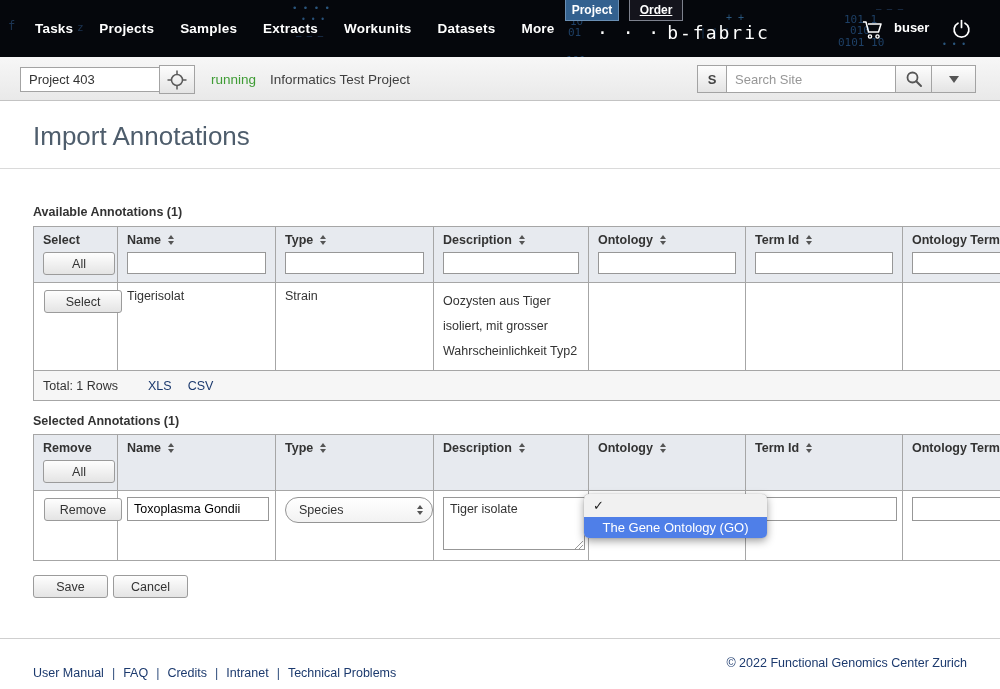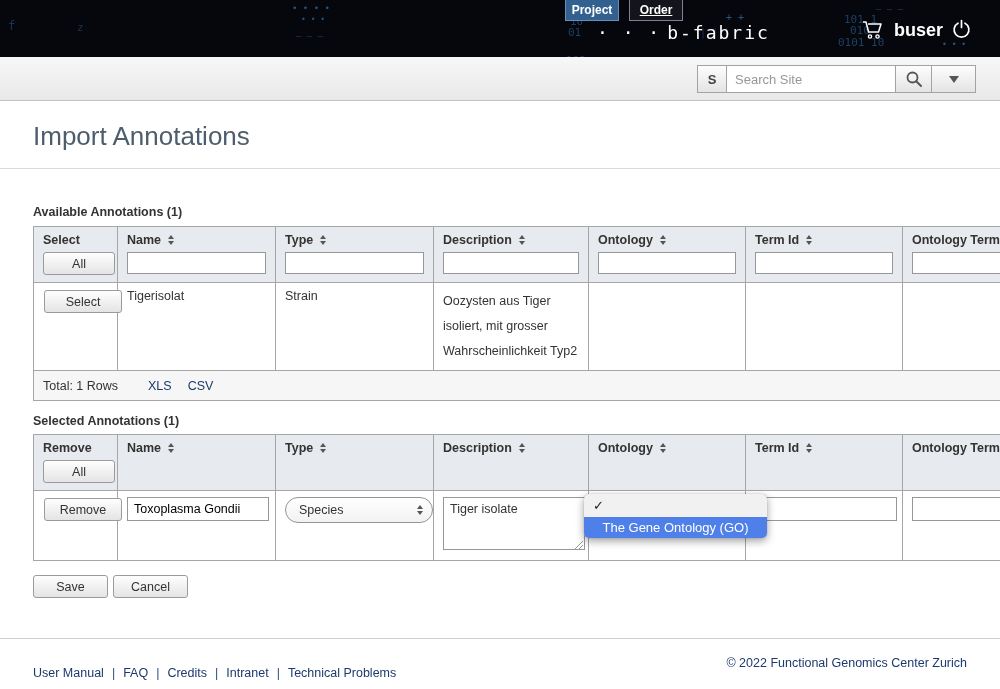--- a/index.html
+++ b/index.html
@@ -48,21 +48,21 @@
   .tab-order   { left: 629px; background: #14141c; border: 1px solid #7e828e; border-top: none; text-decoration: underline; }
   .logo {
     position: absolute; left: 597px; top: 22px; color: #fff;
     font-family: "DejaVu Sans Mono", monospace; font-size: 18px; letter-spacing: 2px;
     white-space: nowrap;
   }
   .logo .dots { margin-right: 6px; }
   .nav-cart { position: absolute; left: 862px; top: 20px; cursor: pointer; }
   .nav-user {
     position: absolute; left: 894px; top: 20px; color: #fff;
-    font-weight: bold; font-size: 18px; cursor: pointer;
+    font-weight: bold; font-size: 13px; cursor: pointer;
   }
   .nav-power { position: absolute; left: 951px; top: 19px; cursor: pointer; }
 
   
   .subheader {
     position: relative; height: 44px;
     background: linear-gradient(#f7f7f7, #e9e9e9);
     border-bottom: 1px solid #c3c3c3;
   }
   .sub-left { position: absolute; left: 20px; top: 8px; display: flex; align-items: center; }
@@ -187,20 +187,29 @@
   <span class="decor d6">101 1</span>
   <span class="decor d7">010</span>
   <span class="decor d8">0101 10</span>
   <span class="decor d9">| | |</span>
   <span class="decor d10">f</span>
   <span class="decor d11">z</span>
   <span class="decor d12">– – –</span>
   <span class="decor d13">• • •</span>
   <span class="decor d14">– – –</span>
 
+  <div class="nav-items">
+    <span class="nav-item">Tasks</span>
+    <span class="nav-item">Projects</span>
+    <span class="nav-item">Samples</span>
+    <span class="nav-item">Extracts</span>
+    <span class="nav-item">Workunits</span>
+    <span class="nav-item">Datasets</span>
+    <span class="nav-item">More</span>
+  </div>
 
   <div class="tab tab-project">Project</div>
   <div class="tab tab-order">Order</div>
 
   <div class="logo">
     <span class="dots">· · ·</span><span>b-fabric</span>
   </div>
 
   <span class="nav-cart">
     <svg width="23" height="20" viewBox="0 0 23 20">
@@ -212,20 +221,34 @@
   <span class="nav-user">buser</span>
   <span class="nav-power">
     <svg width="21" height="21" viewBox="0 0 21 21">
       <path d="M7 4.2 A7.4 7.4 0 1 0 14 4.2" fill="none" stroke="#fff" stroke-width="1.7" stroke-linecap="round"></path>
       <line x1="10.5" y1="1.5" x2="10.5" y2="8.5" stroke="#fff" stroke-width="1.7" stroke-linecap="round"></line>
     </svg>
   </span>
 </div>
 
 <div class="subheader">
+  <div class="sub-left">
+    <input class="proj-input" type="text" value="Project 403" style="">
+    <span class="icon-btn goto-btn">
+      <svg width="22" height="22" viewBox="0 0 22 22">
+        <circle cx="11" cy="11" r="5.5" fill="none" stroke="#5a5a5a" stroke-width="1.5"></circle>
+        <line x1="11" y1="1.5" x2="11" y2="6" stroke="#5a5a5a" stroke-width="1.5"></line>
+        <line x1="11" y1="16" x2="11" y2="20.5" stroke="#5a5a5a" stroke-width="1.5"></line>
+        <line x1="1.5" y1="11" x2="6" y2="11" stroke="#5a5a5a" stroke-width="1.5"></line>
+        <line x1="16" y1="11" x2="20.5" y2="11" stroke="#5a5a5a" stroke-width="1.5"></line>
+      </svg>
+    </span>
+    <span class="status-running">running</span>
+    <span class="proj-name">Informatics Test Project</span>
+  </div>
   <div class="sub-right">
     <span class="s-btn">S</span>
     <input class="search-input" type="text" placeholder="Search Site" style="">
     <span class="icon-btn search-btn">
       <svg width="18" height="18" viewBox="0 0 18 18">
         <circle cx="7.5" cy="7.5" r="5" fill="none" stroke="#555" stroke-width="1.8"></circle>
         <line x1="11.2" y1="11.2" x2="16" y2="16" stroke="#555" stroke-width="2" stroke-linecap="round"></line>
       </svg>
     </span>
     <span class="icon-btn caret-btn">

